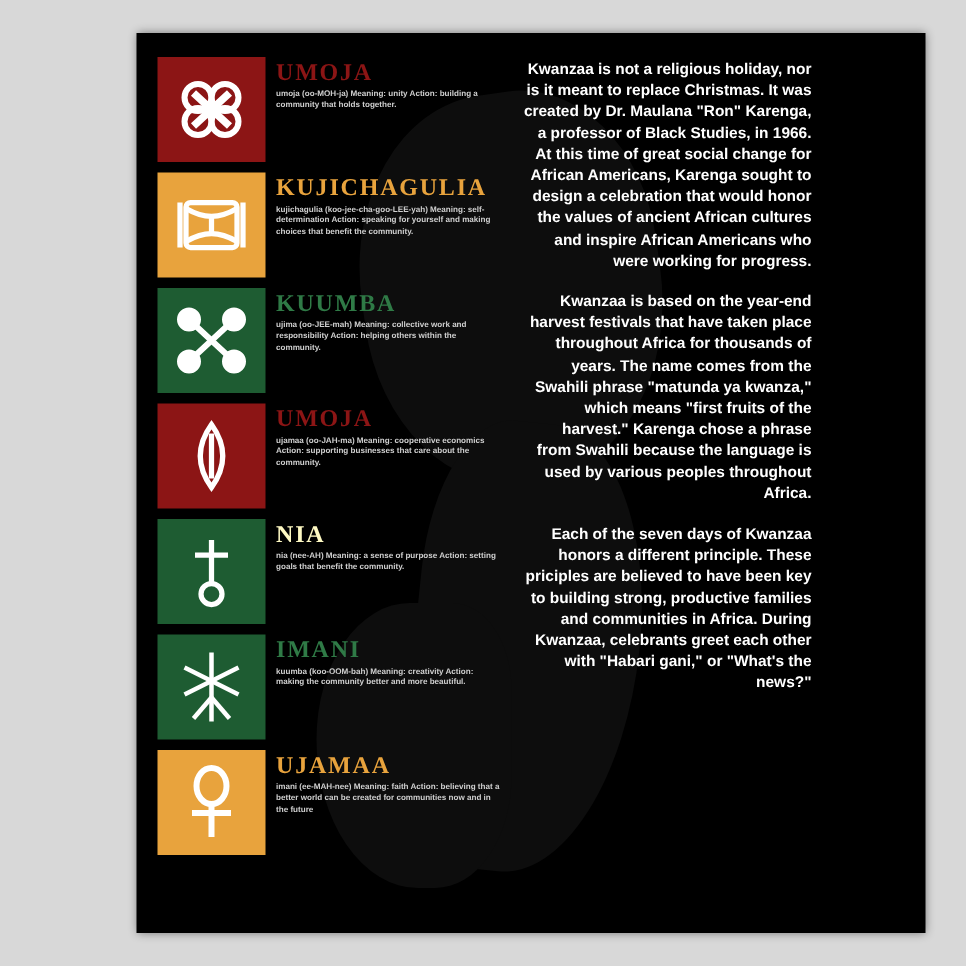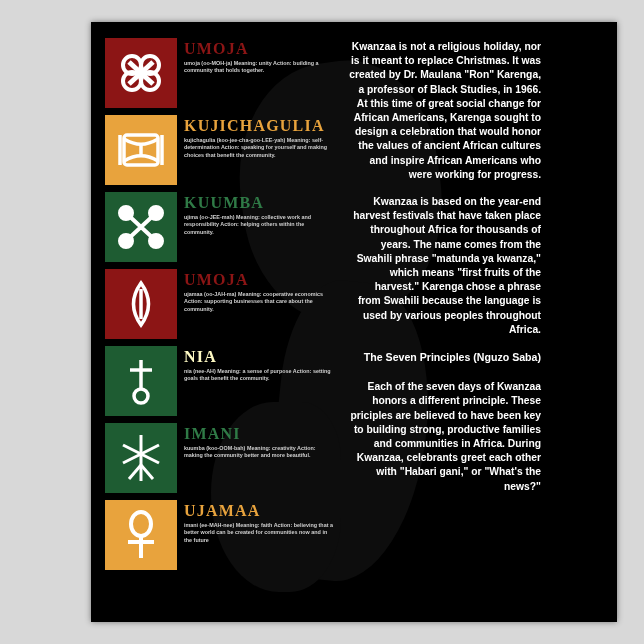--- a/index.html
+++ b/index.html
@@ -205,17 +205,16 @@
         <div class="pname" style="color:#e8a33d">UJAMAA</div>
         <div class="pdesc">imani (ee-MAH-nee) Meaning: faith Action: believing that a better world can be created for communities now and in the future</div>
       </div>
     </div>
 
   </div>
 
   <div id="rightcol">
     <div class="para">Kwanzaa is not a religious holiday, nor is it meant to replace Christmas. It was created by Dr. Maulana "Ron" Karenga, a professor of Black Studies, in 1966. At this time of great social change for African Americans, Karenga sought to design a celebration that would honor the values of ancient African cultures and inspire African Americans who were working for progress.</div>
     <div class="para">Kwanzaa is based on the year-end harvest festivals that have taken place throughout Africa for thousands of years. The name comes from the Swahili phrase "matunda ya kwanza," which means "first fruits of the harvest." Karenga chose a phrase from Swahili because the language is used by various peoples throughout Africa.</div>
-    <div class="para heading">The Seven Principles (Nguzo Saba)</div>
     <div class="para">Each of the seven days of Kwanzaa honors a different principle. These priciples are believed to have been key to building strong, productive families and communities in Africa. During Kwanzaa, celebrants greet each other with "Habari gani," or "What's the news?"</div>
   </div>
 
 </div>
 
 </body></html>

